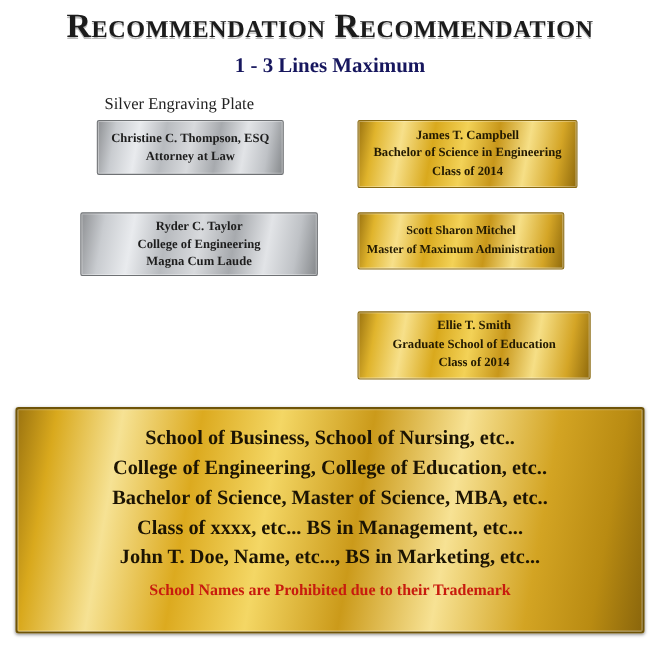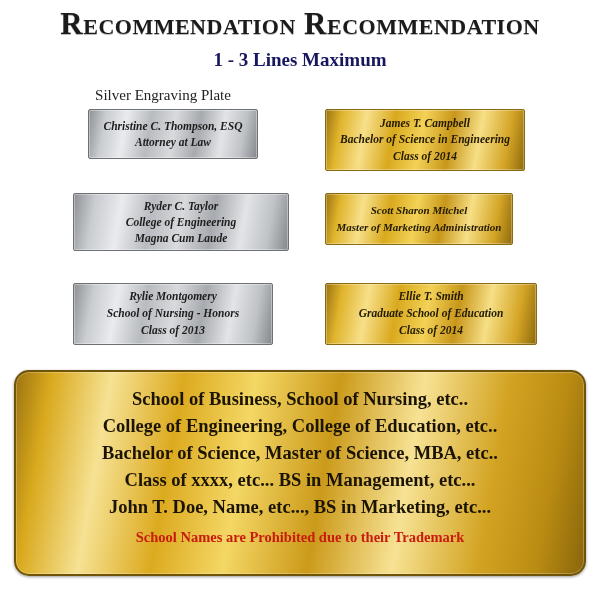--- a/index.html
+++ b/index.html
@@ -73,21 +73,20 @@
     flex-direction: column;
     align-items: center;
     justify-content: center;
     text-align: center;
     overflow: hidden;
   }
   .plate .line {
     font-family: "Liberation Serif", serif;
     font-weight: bold;
     white-space: nowrap;
-    font-style: italic;
   }
 
   
   .silver-plate {
     background: linear-gradient(100deg,
       #8f9194 0%, #c9ccd0 10%, #e9ebee 22%, #b8bbbf 36%,
       #d8dadd 50%, #a7aaae 64%, #e2e4e7 78%, #bfc2c6 90%, #85888b 100%);
     border: 1px solid #6e7174;
     box-shadow: inset 0 0 0 1px rgba(255,255,255,0.35);
     color: #1d1d1d;
@@ -119,21 +118,21 @@
 
   
   .banner {
     position: absolute;
     left: 14px;
     top: 362px;
     width: 572px;
     height: 206px;
     box-sizing: border-box;
     border: 2px solid #6f5408;
-    border-radius: 15px;
+    border-radius: 3px;
     background: linear-gradient(100deg,
       #9c7410 0%, #d9a91d 6%, #f6e294 16%, #dcaa1f 28%,
       #f4d765 40%, #cb9a1a 54%, #f7e294 68%, #d3a423 82%, #b98b12 92%, #8a660c 100%);
     box-shadow: 0 1px 3px rgba(0,0,0,0.4), inset 0 0 0 1px rgba(255,255,255,0.25);
     padding: 14px 10px 8px 10px;
     text-align: center;
   }
   .banner .bline {
     font-family: "Liberation Serif", serif;
     font-weight: bold;
@@ -169,35 +168,30 @@
       <div class="line">Christine C. Thompson, ESQ</div>
       <div class="line">Attorney at Law</div>
     </div>
 
     <div class="plate silver-plate p-s2">
       <div class="line">Ryder C. Taylor</div>
       <div class="line">College of Engineering</div>
       <div class="line">Magna Cum Laude</div>
     </div>
 
-    <div class="plate silver-plate p-s3">
-      <div class="line">Rylie Montgomery</div>
-      <div class="line">School of Nursing - Honors</div>
-      <div class="line">Class of 2013</div>
-    </div>
 
     <div class="plate gold-plate p-g1">
       <div class="line">James T. Campbell</div>
       <div class="line">Bachelor of Science in Engineering</div>
       <div class="line">Class of 2014</div>
     </div>
 
     <div class="plate gold-plate p-g2">
       <div class="line">Scott Sharon Mitchel</div>
-      <div class="line">Master of Marketing Administration</div>
+      <div class="line">Master of Maximum Administration</div>
     </div>
 
     <div class="plate gold-plate p-g3">
       <div class="line">Ellie T. Smith</div>
       <div class="line">Graduate School of Education</div>
       <div class="line">Class of 2014</div>
     </div>
   </div>
 
   <div class="banner">

